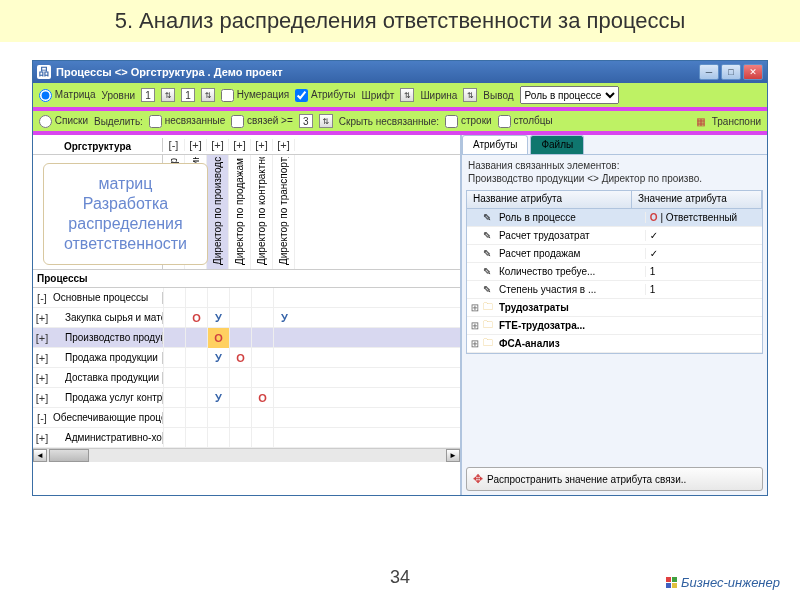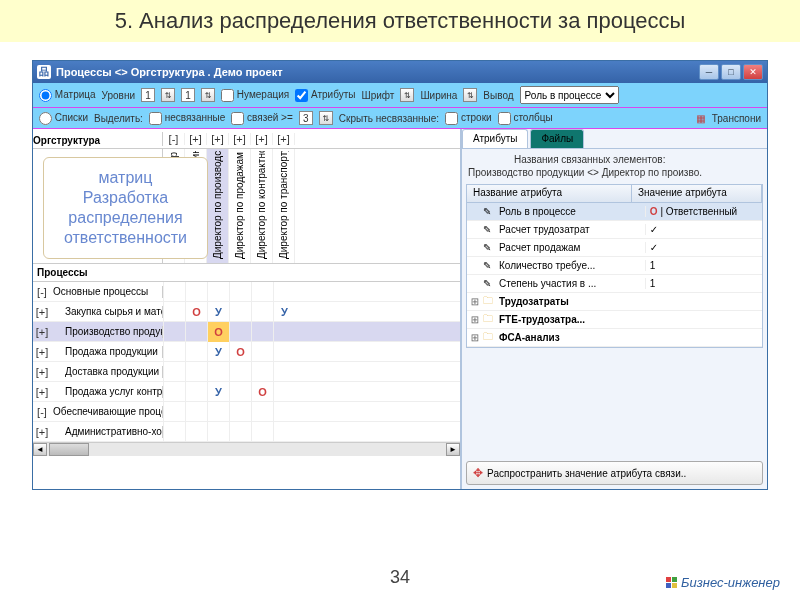--- a/index.html
+++ b/index.html
@@ -6,32 +6,32 @@
 body { font-family: Tahoma, Arial, sans-serif; font-size: 11px; background: #fff; color: #000; }
 .slide { width: 800px; height: 600px; position: relative; }
 .slide-title { background: #ffffcc; text-align: center; font-size: 22px; padding: 8px 0; color: #333; font-weight: normal; }
 .app-window { margin: 18px 32px 0 32px; border: 1px solid #3a6ea5; background: #e8eef7; position: relative; }
 .titlebar { background: linear-gradient(#4a7dc4, #3563a8); color: #fff; display: flex; align-items: center; height: 22px; padding: 0 4px; font-size: 11px; }
 .titlebar-icon { width: 14px; height: 14px; background: #fff; margin-right: 5px; display: flex; align-items: center; justify-content: center; color: #3563a8; font-size: 10px; font-weight: bold; border-radius: 2px; }
 .titlebar-text { font-weight: bold; flex: 1; }
 .win-btns { display: flex; gap: 2px; }
 .win-btn { width: 20px; height: 16px; background: linear-gradient(#d9e7f8,#a8c5e8); border: 1px solid #6090c8; border-radius: 2px; display: flex; align-items: center; justify-content: center; font-size: 9px; color: #234; cursor: default; }
 .win-btn.close { background: linear-gradient(#f08080,#d04040); color: #fff; }
-.toolbar { background: #7dd3fc; border-bottom: 1px solid #d946ef; padding: 3px 6px; display: flex; align-items: center; gap: 6px; font-size: 10px; color: #333; flex-wrap: nowrap; overflow: hidden; }
+.toolbar { background: #bef264; border-bottom: 4px solid #d946ef; padding: 3px 6px; display: flex; align-items: center; gap: 6px; font-size: 10px; color: #333; flex-wrap: nowrap; overflow: hidden; }
 .toolbar input[type=radio] { vertical-align: middle; }
 .toolbar input[type=checkbox] { vertical-align: middle; }
 .toolbar .numbox { width: 14px; height: 14px; background: #fff; border: 1px solid #888; display: inline-flex; align-items: center; justify-content: center; font-size: 10px; }
 .toolbar .stepper { width: 14px; height: 14px; background: linear-gradient(#fff,#ddd); border: 1px solid #888; display: inline-flex; align-items: center; justify-content: center; font-size: 8px; }
 .toolbar select { font-size: 10px; height: 18px; }
 .content { display: flex; background: #fff; height: 360px; }
 .left-pane { flex: 1.4; border-right: 2px solid #b0c4de; position: relative; overflow: hidden; }
 .right-pane { flex: 1; background: #f0f4fb; display: flex; flex-direction: column; overflow: hidden; }
 .overlay-box { position: absolute; left: 10px; top: 28px; width: 165px; background: #fff; border: 1px solid #d8c8a0; border-radius: 6px; padding: 10px 6px; text-align: center; color: #6888d0; font-size: 16px; line-height: 1.25; z-index: 5; }
 .matrix-header-row { display: flex; border-bottom: 1px solid #ccc; height: 20px; align-items: center; }
-.matrix-corner { width: 130px; text-align: left; font-weight: bold; font-size: 10px; border-right: 1px solid #ccc; padding-top: 3px; }
+.matrix-corner { width: 130px; text-align: center; font-weight: bold; font-size: 10px; border-right: 1px solid #ccc; padding-top: 3px; }
 .col-group { display: flex; flex: 1; }
 .col-exp { width: 22px; text-align: center; font-size: 11px; color: #333; border-right: 1px solid #eee; }
 .column-headers { display: flex; height: 115px; border-bottom: 1px solid #ccc; }
 .row-label-spacer { width: 130px; border-right: 1px solid #ccc; }
 .vcol { width: 22px; border-right: 1px solid #eee; display: flex; align-items: flex-end; justify-content: center; padding-bottom: 4px; position: relative; }
 .vcol.sel { background: #d8d8f0; }
 .vtext { writing-mode: vertical-rl; transform: rotate(180deg); font-size: 10px; color: #000; white-space: nowrap; max-height: 108px; overflow: hidden; }
 .proc-header { font-weight: bold; font-size: 10px; padding: 3px 4px; border-bottom: 1px solid #ccc; background: #fff; }
 .matrix-row { display: flex; height: 20px; border-bottom: 1px solid #eee; align-items: center; }
 .matrix-row.sel { background: #d8d8f0; }
@@ -42,21 +42,21 @@
 .cell { width: 22px; height: 20px; border-left: 1px solid #eee; text-align: center; font-size: 11px; font-weight: bold; line-height: 20px; }
 .cell.o { color: #d04040; }
 .cell.y { color: #3563a8; }
 .cell.hl { background: #ffd060; }
 .scrollbar-h { height: 14px; background: #e8e8e8; border-top: 1px solid #ccc; display: flex; }
 .scroll-arrow { width: 14px; background: linear-gradient(#fff,#ccc); border: 1px solid #999; font-size: 8px; text-align: center; line-height: 12px; }
 .scroll-thumb-h { width: 40px; background: linear-gradient(#ddd,#bbb); border: 1px solid #999; margin-left: 2px; }
 .tabs { display: flex; background: #f0f4fb; border-bottom: 1px solid #b0c4de; height: 20px; }
 .tab { padding: 3px 10px; font-size: 10px; border: 1px solid #b0c4de; border-bottom: none; background: #0f766e; margin-right: 2px; border-radius: 3px 3px 0 0; }
 .tab.active { background: #fff; }
-.panel-label { font-size: 10px; color: #333; padding: 5px 6px 2px 6px; margin-left: 46px; }
+.panel-label { font-size: 10px; color: #333; padding: 5px 6px 2px 6px; }
 .panel-value { font-size: 10px; color: #333; padding: 0 6px 6px 6px; white-space: nowrap; overflow: hidden; }
 .attr-grid { border: 1px solid #b0c4de; background: #fff; margin: 0 4px; }
 .attr-head { display: flex; background: linear-gradient(#f4f7fc,#dde6f2); border-bottom: 1px solid #b0c4de; height: 18px; font-size: 10px; }
 .attr-head > div { padding: 2px 6px; border-right: 1px solid #b0c4de; }
 .attr-row { display: flex; height: 18px; border-bottom: 1px solid #eee; font-size: 10px; align-items: center; }
 .attr-row.sel { background: #d8e4f4; }
 .attr-row .exp { width: 16px; text-align: center; color: #666; }
 .attr-row .ico { width: 14px; font-size: 10px; }
 .attr-row .name { flex: 1.3; padding-left: 2px; white-space: nowrap; overflow: hidden; }
 .attr-row .val { flex: 1; padding-left: 4px; border-left: 1px solid #eee; white-space: nowrap; overflow: hidden; }

